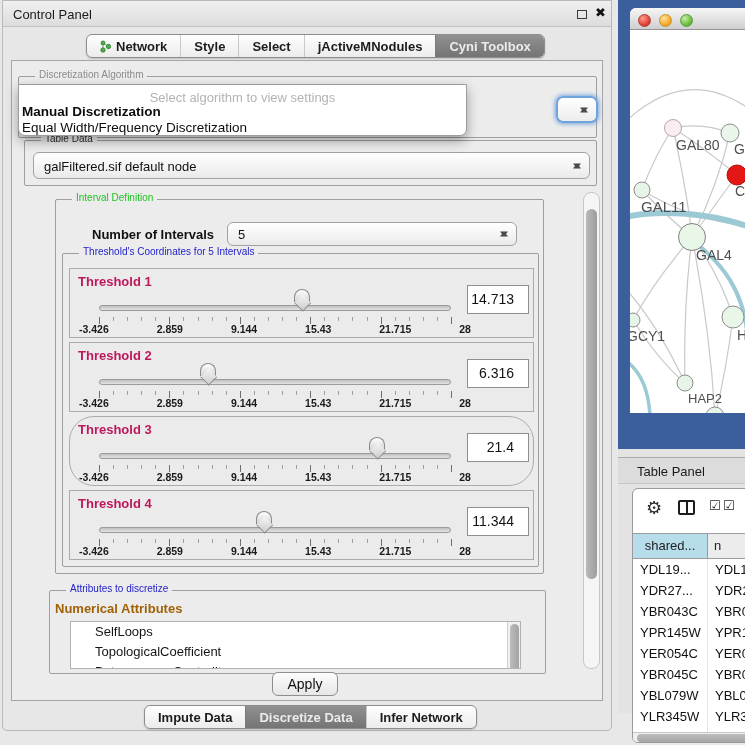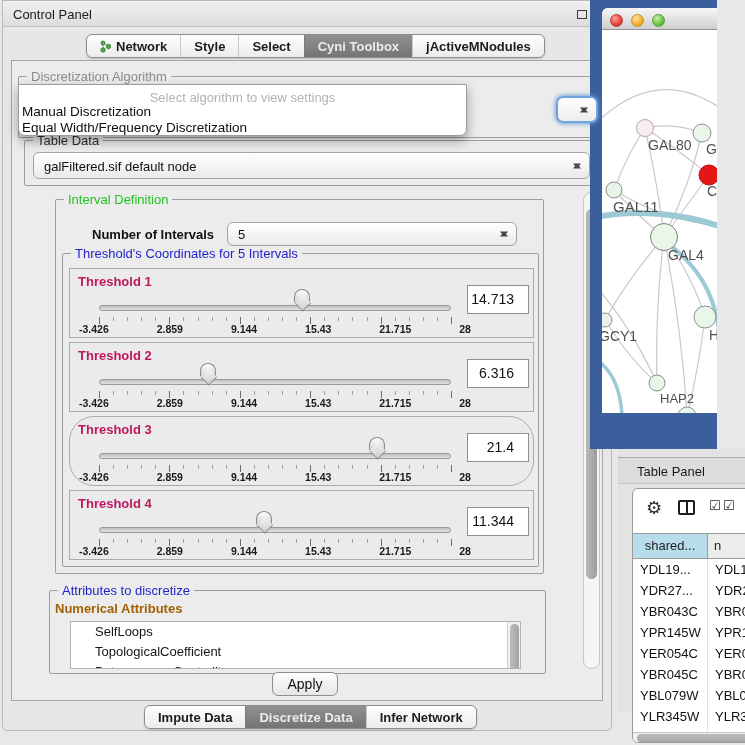--- a/index.html
+++ b/index.html
@@ -17,36 +17,36 @@
   .tabbar{position:absolute;display:flex;height:24px;border:1px solid #8d8d8d;border-radius:6px;overflow:hidden;background:linear-gradient(#fefefe,#ececec);box-shadow:0 1px 2px rgba(0,0,0,.18)}
   .tabbar.top{left:83px;top:33px}
   .tabbar.bottom{left:141px;top:704px}
   .tab{display:flex;align-items:center;gap:5px;padding:0 13px;font-size:13px;font-weight:bold;color:#1c1c1c;border-left:1px solid #c9c9c9;white-space:nowrap}
   .tab:first-child{border-left:none}
   .tab.selected{background:linear-gradient(#919191,#747474);color:#ececec;border-left-color:#7a7a7a}
 
   .content{position:absolute;left:8px;top:59px;width:592px;height:641px;background:#ececec;border:1px solid #a5a5a5}
 
   .group{position:absolute;border:1px solid #9e9e9e;border-radius:2px}
-  .gtitle{position:absolute;top:-8px;left:8px;background:#ececec;padding:0 4px;font-size:13px;white-space:nowrap}
+  .gtitle{position:absolute;top:-8px;left:16px;background:#ececec;padding:0 4px;font-size:10px;white-space:nowrap}
   .gtitle.dim{color:#8b8b8b}
   .gtitle.green{color:var(--green-title)}
   .gtitle.blue{color:var(--blue-title)}
   .gtitle.dark{color:#2e2e2e}
 
   .combo{position:absolute;background:linear-gradient(#ffffff,#eaeaea);border:1px solid #a2a2a2;border-radius:6px;box-shadow:inset 0 1px 0 #fff}
   .combo .val{position:absolute;left:10px;top:50%;transform:translateY(-50%);font-size:13px;color:#111;white-space:nowrap}
   .spin{position:absolute;right:8px;top:50%;width:8px;height:13px;transform:translateY(-50%)}
   .spin::before{content:"";position:absolute;top:0;left:0;border:4px solid transparent;border-bottom:5px solid #4a4a4a}
   .spin::after{content:"";position:absolute;bottom:0;left:0;border:4px solid transparent;border-top:5px solid #4a4a4a}
 
   .popup{position:absolute;left:6px;top:23px;width:449px;height:52px;background:#fff;border:1px solid #9c9c9c;border-radius:0 0 7px 7px;box-shadow:0 5px 12px rgba(0,0,0,.35);z-index:6}
   .popup .ghost{position:absolute;top:5px;left:0;right:0;text-align:center;color:#b3b3b3;font-size:13px}
   .popup .item{position:absolute;left:3px;font-size:13.5px;color:#0d0d0d;white-space:nowrap}
-  .popup .item.b{font-weight:normal}
+  .popup .item.b{font-weight:bold}
   .focus-combo{position:absolute;left:544px;top:35px;width:42px;height:27px;background:linear-gradient(#fff,#ededed);border:2px solid var(--focus-ring);border-radius:7px;box-shadow:0 0 4px 1px rgba(100,150,215,.85);z-index:2}
 
   
   .tpanel{position:absolute;left:6px;width:465px;height:70px;background:#ebebeb;border:1px solid #ababab}
   .tlabel{position:absolute;left:8px;top:5px;font-size:13px;font-weight:bold;color:#be185d}
   .srail{position:absolute;left:29px;top:19px;width:352px;height:26px}
   .track{position:absolute;left:0;right:0;top:17px;height:6px;border:1px solid #9b9b9b;border-radius:4px;background:linear-gradient(#c0c0c0,#e2e2e2)}
   .thumb{position:absolute;top:1px;width:16px;height:13px;background:linear-gradient(#ffffff,#d2d2d2);border:1px solid #8a8a8a;border-bottom:none;border-radius:8px 8px 0 0}
   .thumb::after{content:"";position:absolute;left:1.6px;top:6.6px;width:10.5px;height:10.5px;border:1px solid #8a8a8a;border-top:none;border-left:none;background:linear-gradient(135deg,#f4f4f4,#cdcdcd);transform:rotate(45deg)}
   .ticks{position:absolute;left:29px;top:48px;width:353px;height:7px;background:repeating-linear-gradient(to right,#6e6e6e 0 1px,transparent 1px 70.4px),repeating-linear-gradient(to right,#9c9c9c 0 1px,transparent 1px 14.08px);background-size:100% 100%,100% 55%;background-repeat:no-repeat}
@@ -58,21 +58,21 @@
   .listbox .li{font-size:13px;color:#151515;line-height:20px;padding-left:24px;white-space:nowrap}
   .list-sb{position:absolute;right:0;top:0;bottom:0;width:13px;background:#f1f1f1;border-left:1px solid #cfcfcf}
   .list-sb .th{position:absolute;left:2px;top:2px;width:9px;height:52px;border-radius:5px;background:linear-gradient(to right,#bdbdbd,#a3a3a3)}
 
   .vscroll{position:absolute;left:571px;top:131px;width:17px;height:477px;background:#f5f5f5;border:1px solid #c6c6c6;border-radius:8px}
   .vscroll .th{position:absolute;left:2px;top:16px;width:11px;height:370px;border-radius:6px;background:linear-gradient(to right,#b9b9b9,#9d9d9d)}
 
   .applybtn{position:absolute;left:260px;top:611px;width:66px;height:24px;background:linear-gradient(#fdfdfd,#e6e6e6);border:1px solid #8e8e8e;border-radius:6px;font-size:14px;color:#111;text-align:center;line-height:22px}
 
   
-  .netframe{position:absolute;left:590px;top:0;width:127px;height:449px;background:var(--frame-blue)}
+  .netframe{position:absolute;left:618px;top:0;width:127px;height:449px;background:var(--frame-blue)}
   .macwin{position:absolute;left:12px;top:8px;width:115px;height:405px;background:#fff;border-radius:6px 0 0 0;overflow:hidden}
   .mactitle{position:absolute;left:0;top:0;right:0;height:22px;background:linear-gradient(#f6f6f6,#cfcfcf);border-bottom:1px solid #949494}
   .light{position:absolute;top:6px;width:13px;height:13px;border-radius:50%}
   .light.red{left:8px;background:radial-gradient(circle at 35% 30%,#ff9d8f,#e2463a 60%,#b02c22);border:1px solid #b3392e}
   .light.yellow{left:29px;background:radial-gradient(circle at 35% 30%,#ffe2a0,#f6ab2b 60%,#cf8a12);border:1px solid #c8922b}
   .light.green{left:50px;background:radial-gradient(circle at 35% 30%,#c4efa7,#6cc03e 60%,#4c9427);border:1px solid #5d9e3c}
   .netcanvas{position:absolute;left:0;top:22px;width:115px;height:383px;background:#fff}
 
   
   .tregion{position:absolute;left:618px;top:449px;width:127px;height:264px;background:#e3e3e3}
@@ -116,25 +116,25 @@
           <circle cx="8.5" cy="6.5" r="2.2" fill="#4cae4c" stroke="#2d7a2d" stroke-width="0.8"></circle>
         </svg>
         <span>Network</span>
       </div>
       <div class="tab">
           <span>Style</span>
         </div>
       <div class="tab">
           <span>Select</span>
         </div>
+      <div class="tab">
+          <span>jActiveMNodules</span>
+        </div>
       <div class="tab selected">
           <span>Cyni Toolbox</span>
-        </div>
-      <div class="tab">
-          <span>jActiveMNodules</span>
         </div>
     </div>
 
     <div class="content">
 
       <div class="group" style="left:6px;top:15px;width:579px;height:62px">
         <span class="gtitle dim">Discretization Algorithm</span>
       </div>
 
       <div class="focus-combo">

